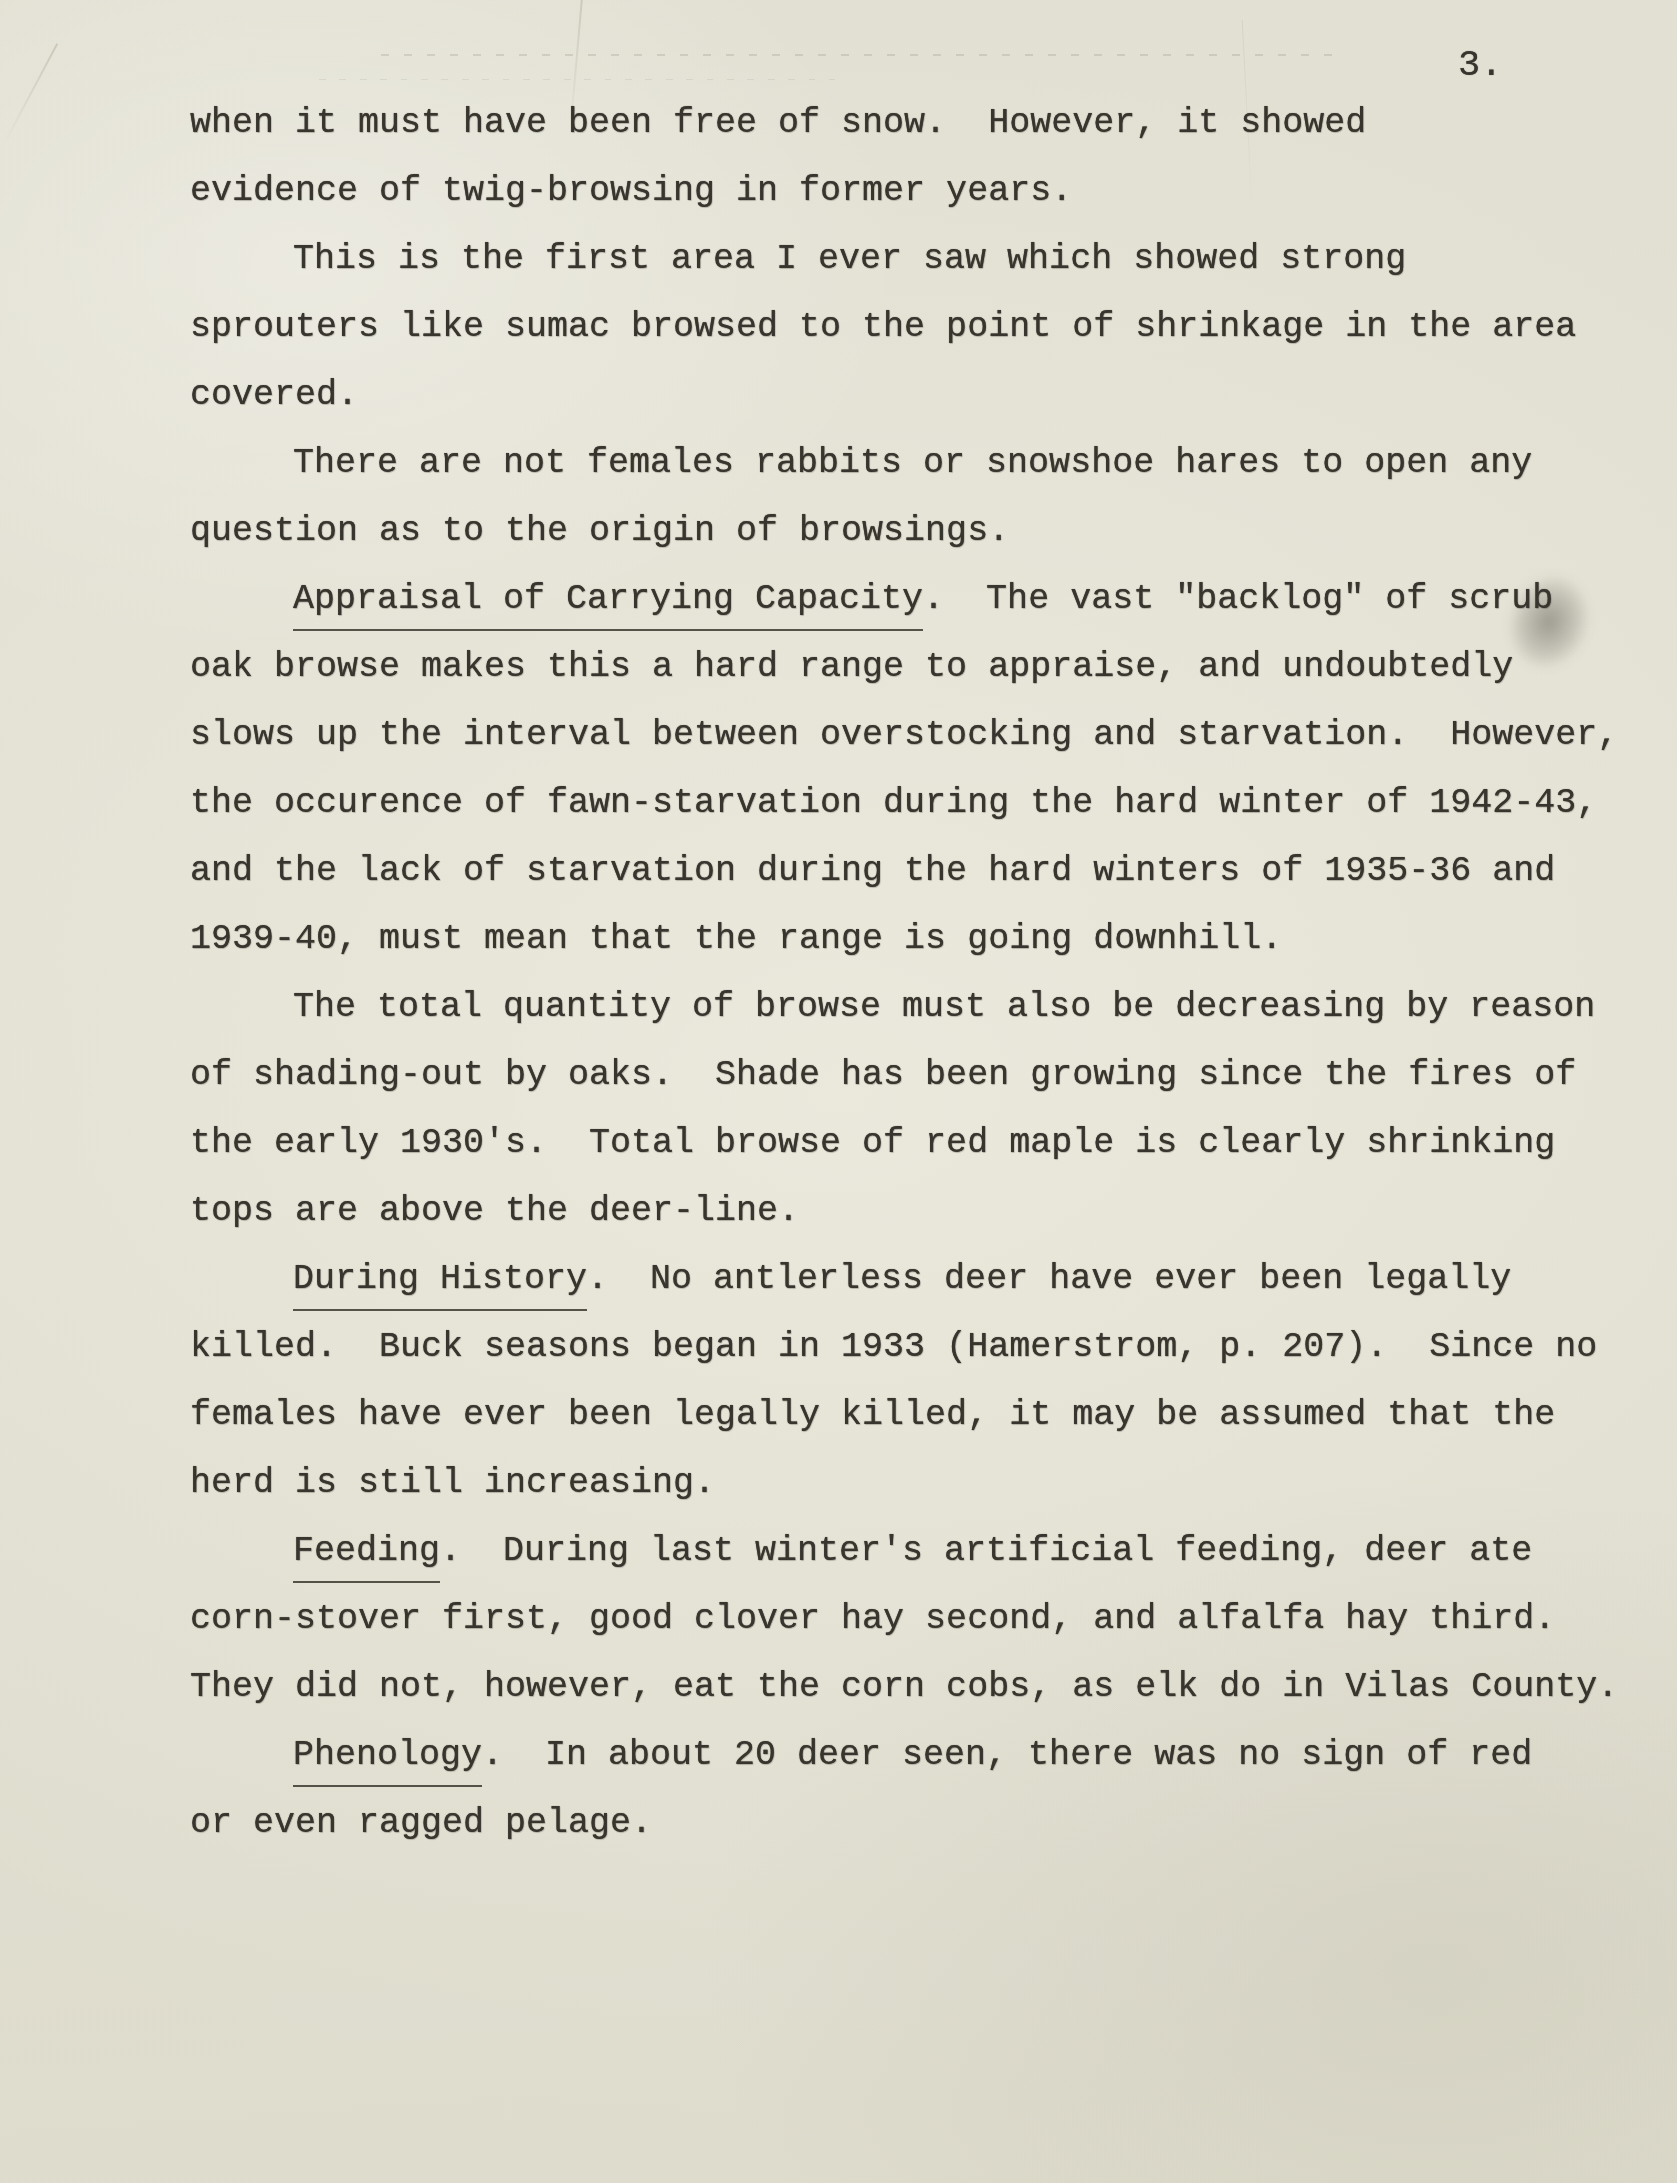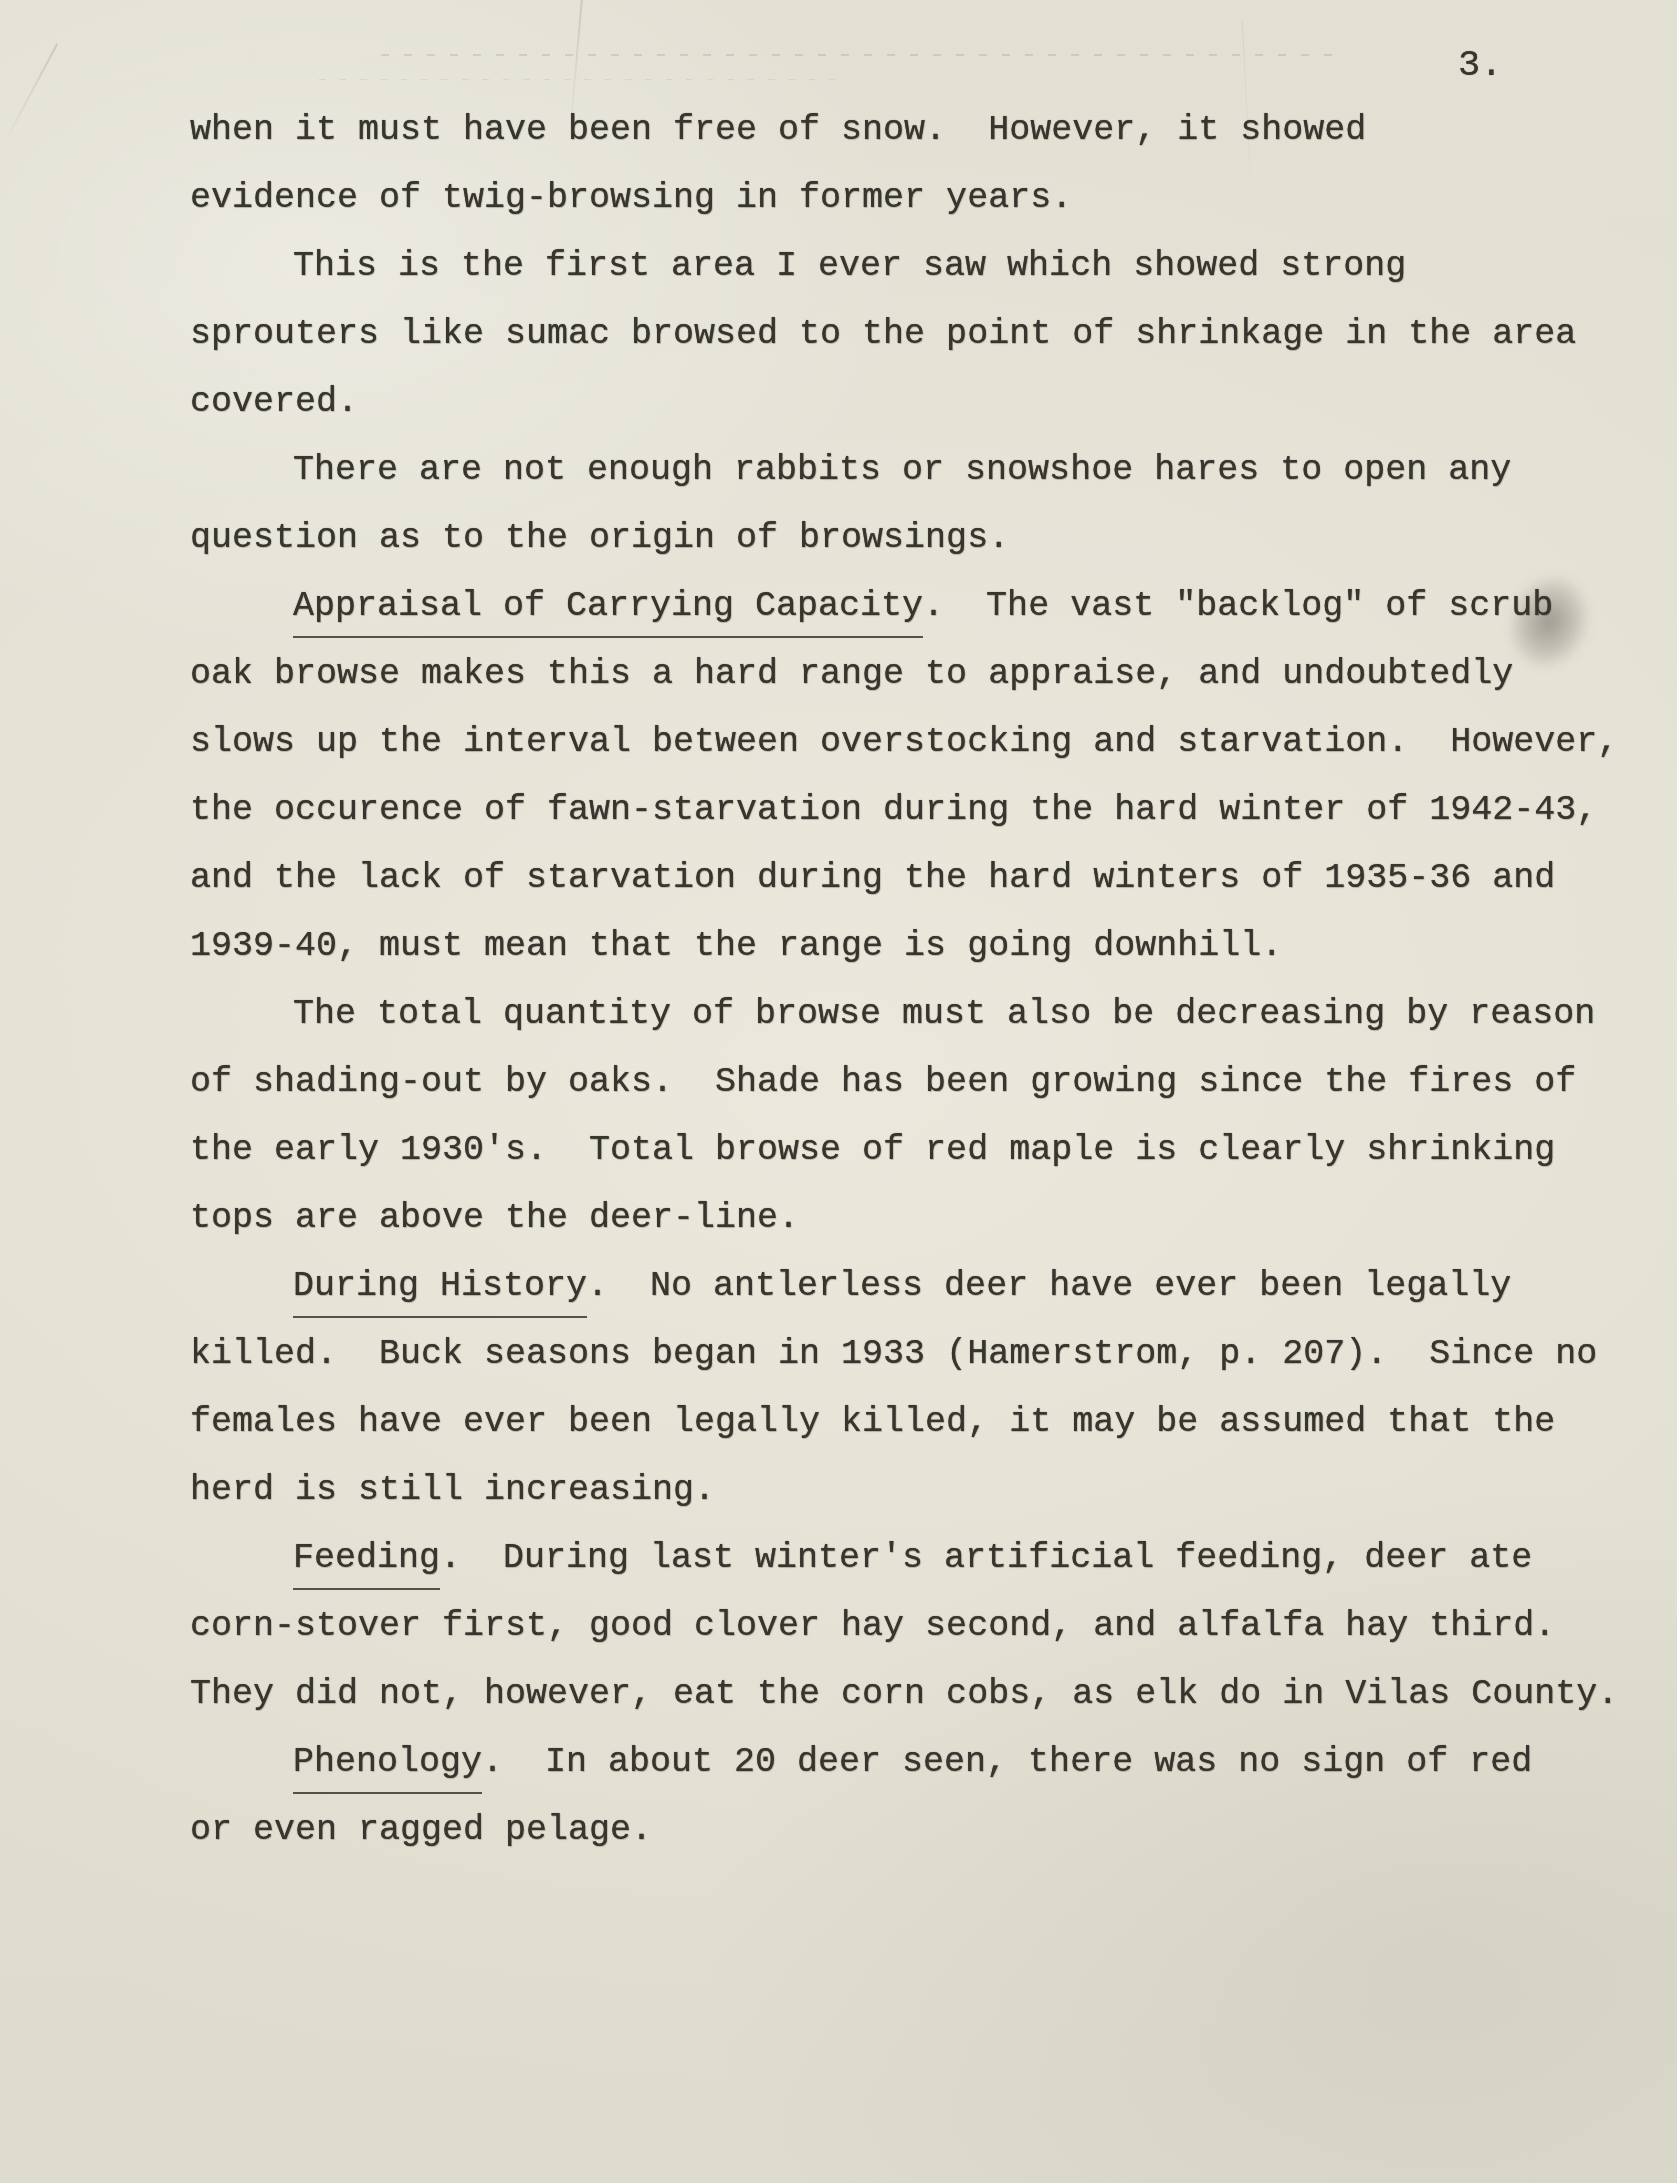--- a/index.html
+++ b/index.html
@@ -16,21 +16,21 @@
       radial-gradient(1495px 1087px at 50% 50%, rgba(255,255,255,0.10), rgba(110,105,88,0.06) 95%),
       linear-gradient(176deg, #eae8db 0%, #e8e6d8 55%, #e5e3d4 100%);
     font-family: "Liberation Mono", "DejaVu Sans Mono", monospace;
     color: #37352e;
   }
 
   
   .text-block {
     position: absolute;
     left: 190px;
-    top: 96px;
+    top: 89px;
     width: 1475px;
   }
   .line {
     height: 68px;
     line-height: 68px;
     font-size: 35px;
     white-space: pre;
     letter-spacing: 0px;
     text-shadow: 0 0 0.9px rgba(52,50,42,0.85), 0.7px 0.7px 0.8px rgba(52,50,42,0.22);
   }
@@ -99,21 +99,21 @@
   <div class="smudge"></div>
 
   <div class="page-number">3.</div>
 
   <div class="text-block" id="text-block">
       <div class="line"><span>when it must have been free of snow.  However, it showed</span></div>
       <div class="line"><span>evidence of twig-browsing in former years.</span></div>
       <div class="line indent"><span>This is the first area I ever saw which showed strong</span></div>
       <div class="line"><span>sprouters like sumac browsed to the point of shrinkage in the area</span></div>
       <div class="line"><span>covered.</span></div>
-      <div class="line indent"><span>There are not enough rabbits or snowshoe hares to open any</span></div>
+      <div class="line indent"><span>There are not females rabbits or snowshoe hares to open any</span></div>
       <div class="line"><span>question as to the origin of browsings.</span></div>
       <div class="line indent"><span class="u">Appraisal of Carrying Capacity</span><span>.  The vast "backlog" of scrub</span></div>
       <div class="line"><span>oak browse makes this a hard range to appraise, and undoubtedly</span></div>
       <div class="line"><span>slows up the interval between overstocking and starvation.  However,</span></div>
       <div class="line"><span>the occurence of fawn-starvation during the hard winter of 1942-43,</span></div>
       <div class="line"><span>and the lack of starvation during the hard winters of 1935-36 and</span></div>
       <div class="line"><span>1939-40, must mean that the range is going downhill.</span></div>
       <div class="line indent"><span>The total quantity of browse must also be decreasing by reason</span></div>
       <div class="line"><span>of shading-out by oaks.  Shade has been growing since the fires of</span></div>
       <div class="line"><span>the early 1930's.  Total browse of red maple is clearly shrinking</span></div>

